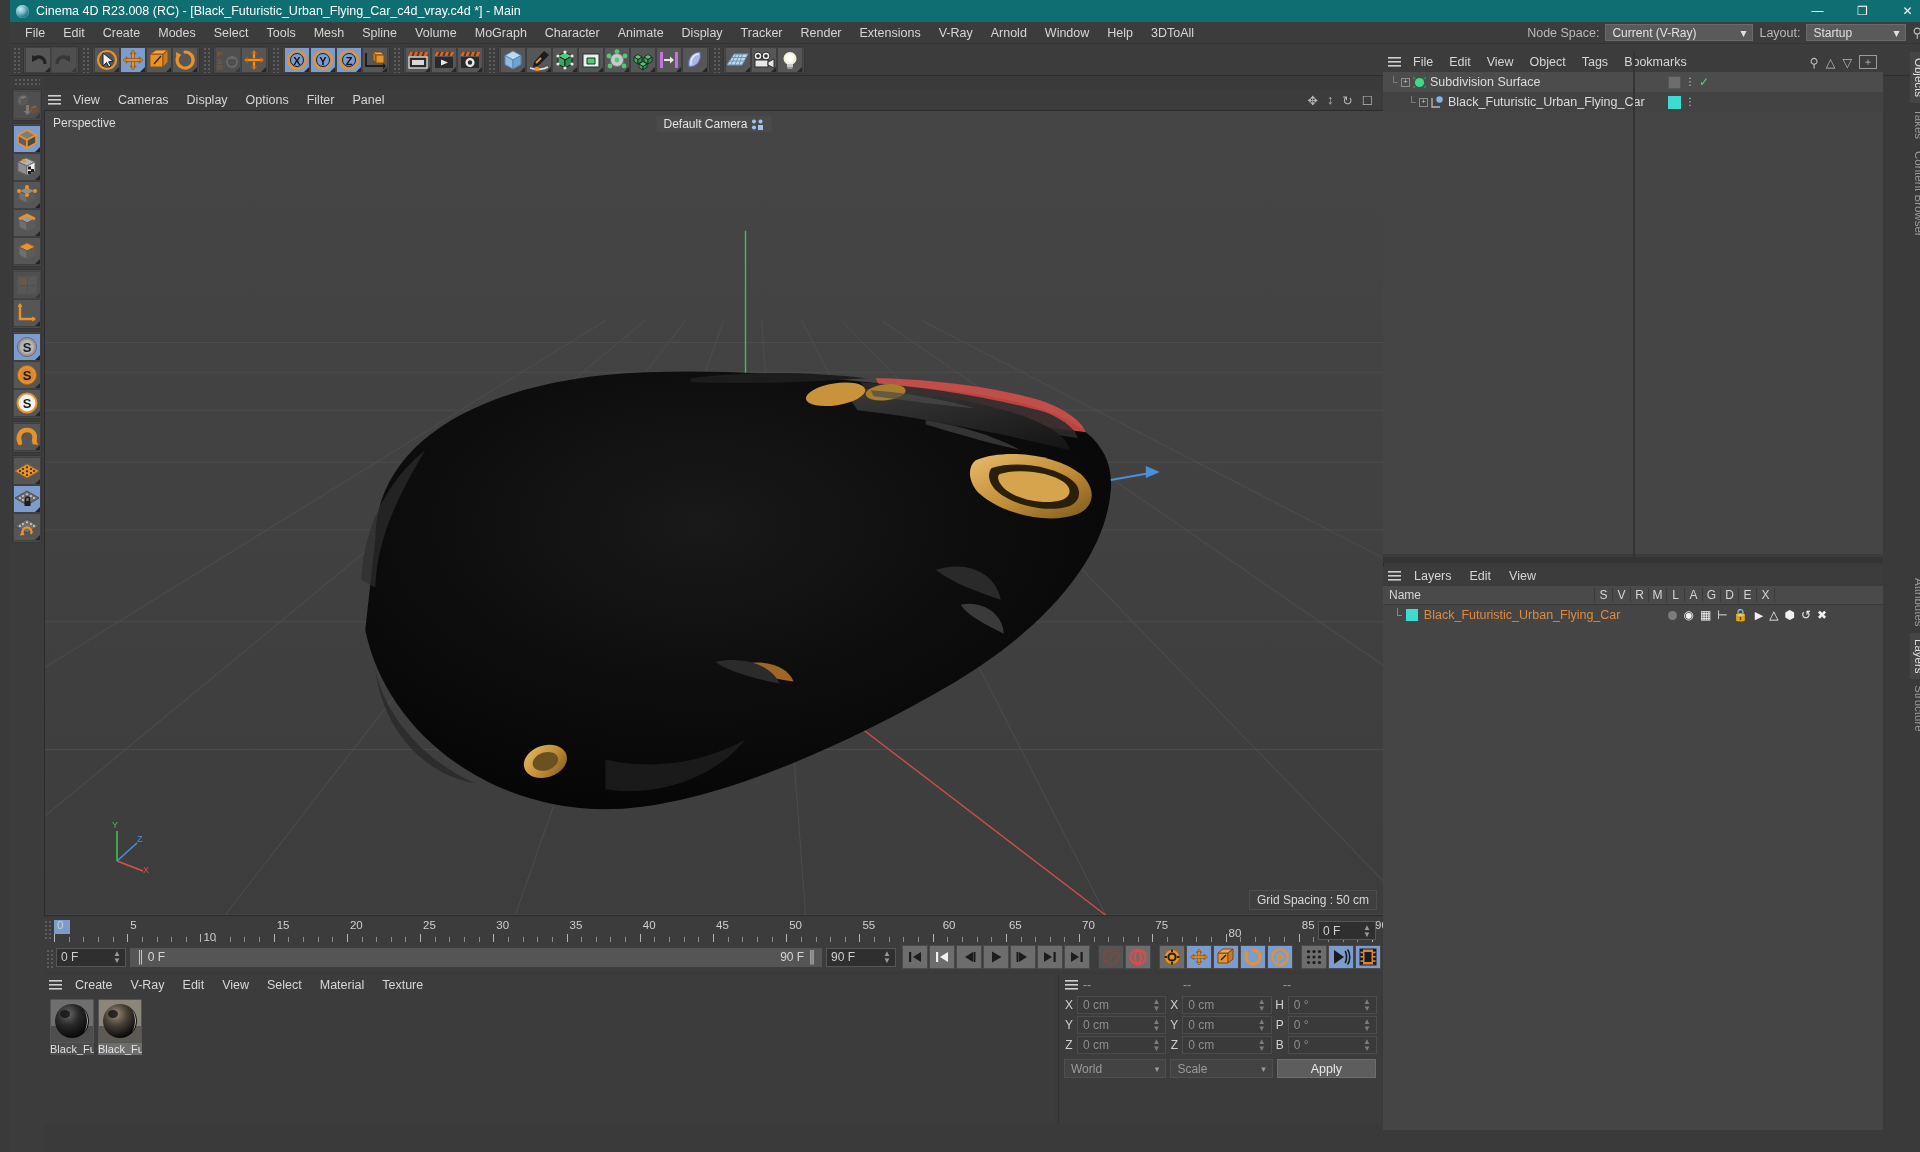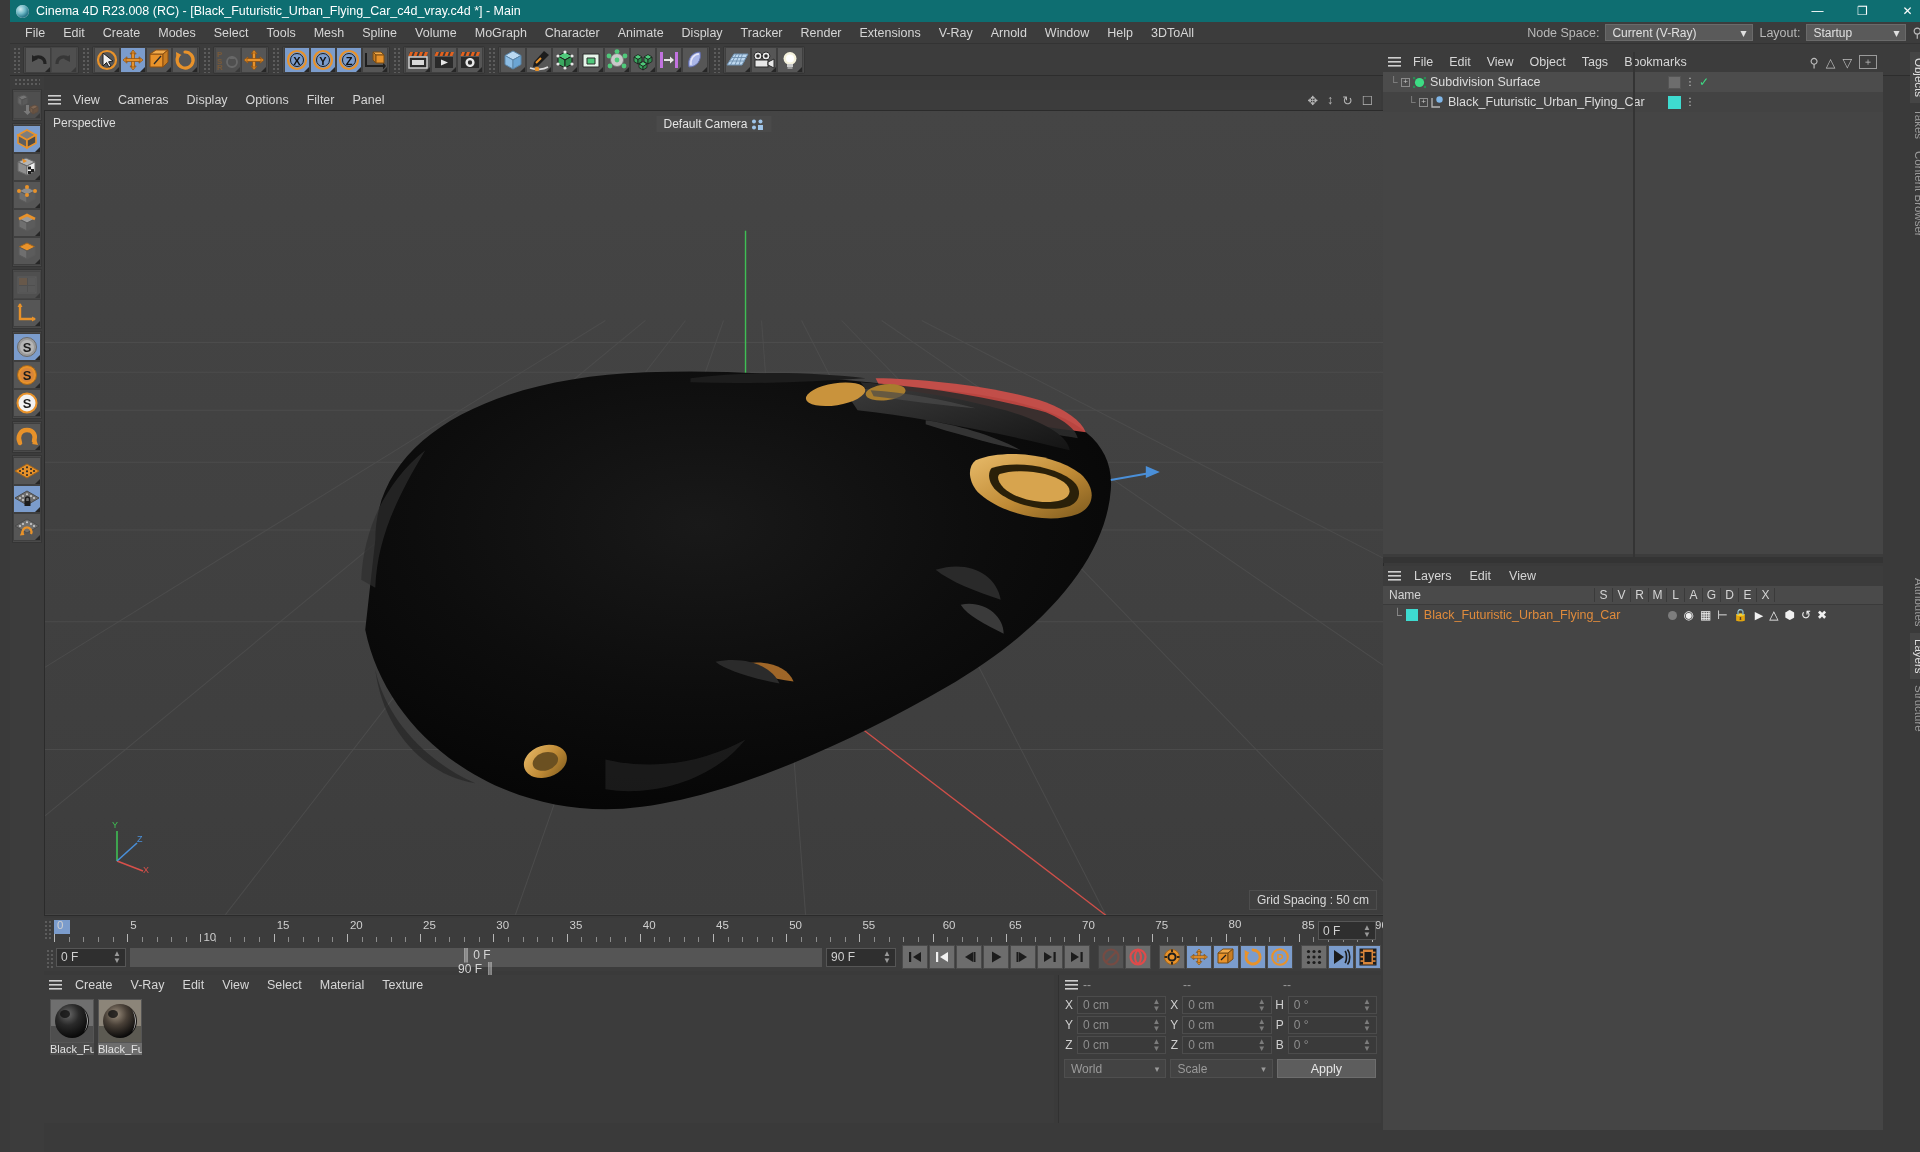--- a/index.html
+++ b/index.html
@@ -960,21 +960,21 @@
           <div style="position: absolute; left: 1039.76px; top: 19px; width: 1px; height: 5px; background: rgb(140, 140, 140);"></div>
           <div style="position: absolute; left: 1054.4px; top: 19px; width: 1px; height: 5px; background: rgb(140, 140, 140);"></div>
           <div style="position: absolute; left: 1069.04px; top: 19px; width: 1px; height: 5px; background: rgb(140, 140, 140);"></div>
           <div style="position: absolute; left: 1083.69px; top: 19px; width: 1px; height: 5px; background: rgb(140, 140, 140);"></div>
           <div style="position: absolute; left: 1101.33px; top: 1px; font-size: 11.5px; color: rgb(207, 207, 207);">75</div>
           <div style="position: absolute; left: 1098.33px; top: 16px; width: 1px; height: 8px; background: rgb(181, 181, 181);"></div>
           <div style="position: absolute; left: 1112.98px; top: 19px; width: 1px; height: 5px; background: rgb(140, 140, 140);"></div>
           <div style="position: absolute; left: 1127.62px; top: 19px; width: 1px; height: 5px; background: rgb(140, 140, 140);"></div>
           <div style="position: absolute; left: 1142.27px; top: 19px; width: 1px; height: 5px; background: rgb(140, 140, 140);"></div>
           <div style="position: absolute; left: 1156.91px; top: 19px; width: 1px; height: 5px; background: rgb(140, 140, 140);"></div>
-          <div style="position: absolute; left: 1174.56px; top: 0; font-size: 11.5px; color: rgb(207, 207, 207);">80</div>
+          <div style="position: absolute; left: 1174.56px; top: 9px; font-size: 11.5px; color: rgb(207, 207, 207);">80</div>
           <div style="position: absolute; left: 1171.56px; top: 16px; width: 1px; height: 8px; background: rgb(181, 181, 181);"></div>
           <div style="position: absolute; left: 1186.2px; top: 19px; width: 1px; height: 5px; background: rgb(140, 140, 140);"></div>
           <div style="position: absolute; left: 1200.84px; top: 19px; width: 1px; height: 5px; background: rgb(140, 140, 140);"></div>
           <div style="position: absolute; left: 1215.49px; top: 19px; width: 1px; height: 5px; background: rgb(140, 140, 140);"></div>
           <div style="position: absolute; left: 1230.13px; top: 19px; width: 1px; height: 5px; background: rgb(140, 140, 140);"></div>
           <div style="position: absolute; left: 1247.78px; top: 1px; font-size: 11.5px; color: rgb(207, 207, 207);">85</div>
           <div style="position: absolute; left: 1244.78px; top: 16px; width: 1px; height: 8px; background: rgb(181, 181, 181);"></div>
           <div style="position: absolute; left: 1259.42px; top: 19px; width: 1px; height: 5px; background: rgb(140, 140, 140);"></div>
           <div style="position: absolute; left: 1274.07px; top: 19px; width: 1px; height: 5px; background: rgb(140, 140, 140);"></div>
           <div style="position: absolute; left: 1288.71px; top: 19px; width: 1px; height: 5px; background: rgb(140, 140, 140);"></div>
@@ -992,21 +992,21 @@
       <span class="sp">▲<br>▼</span>
     </div>
   </div>
 
   <div class="transport">
     <div class="tlgrip" style="position:relative;margin:0 2px;height:21px;width:8px;"></div>
     <div class="numfield" style="width:70px">
       <span>0 F</span>
       <span class="sp">▲<br>▼</span>
     </div>
-    <div class="tlbar" style="margin:0 4px;flex-direction:column;">
+    <div class="tlbar" style="margin:0 4px;">
       <span>║ <span>0 F</span></span>
       <span><span>90 F</span> ║</span>
     </div>
     <div class="numfield" style="width:70px;margin-right:6px;">
       <span>90 F</span>
       <span class="sp">▲<br>▼</span>
     </div>
     <div id="transport-buttons" style="display:flex;align-items:center;gap:1px;">
         <div class="tbtn">
           <svg width="18" height="16" viewBox="0 0 18 16">

